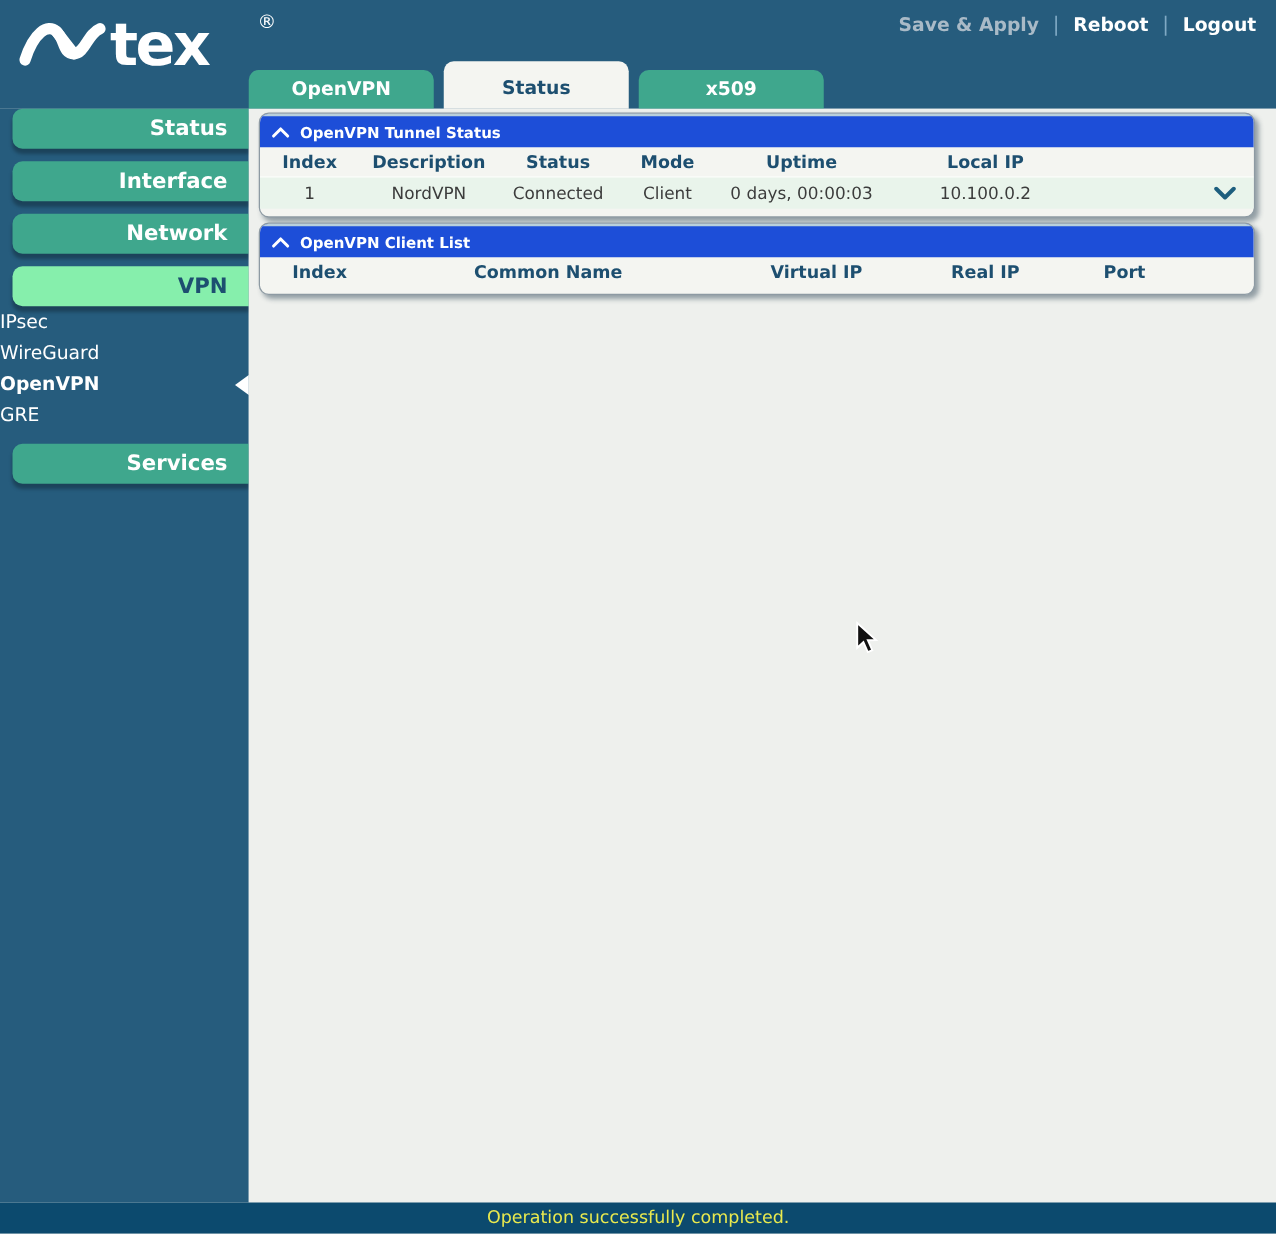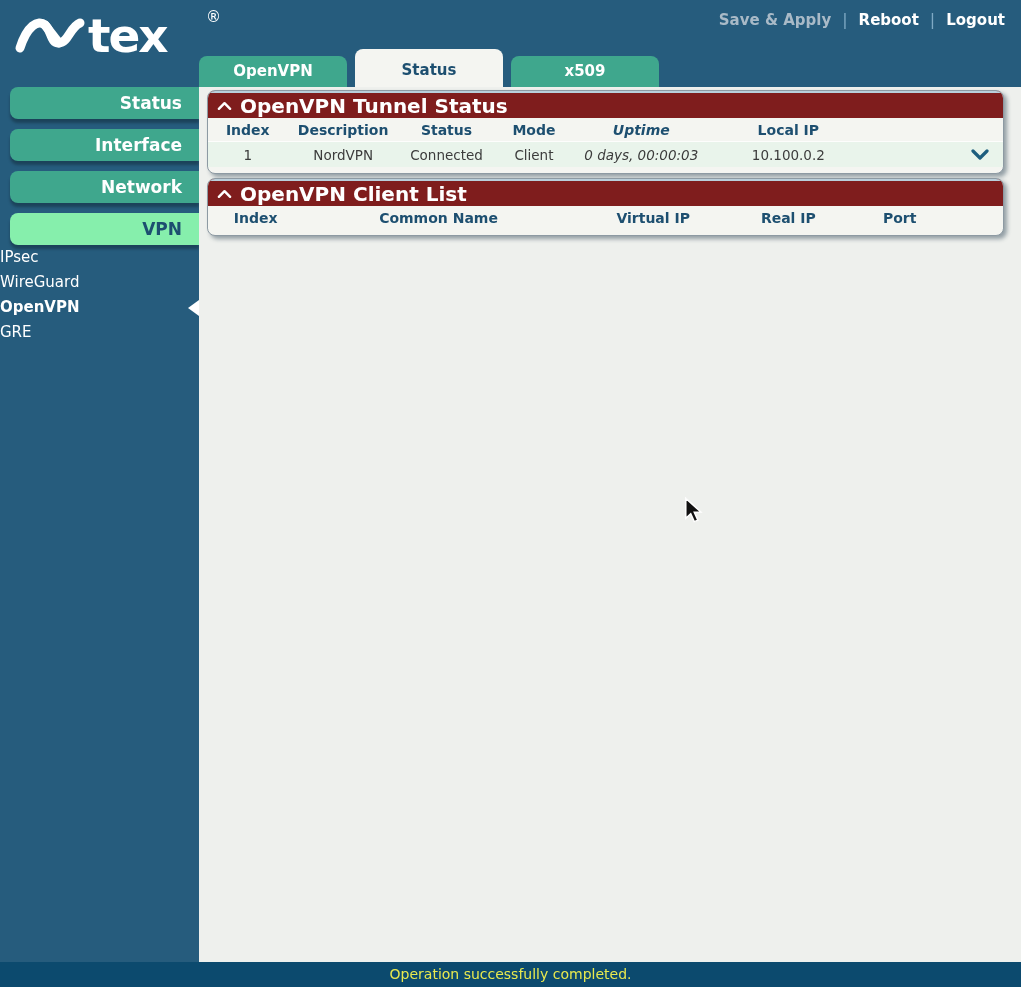--- a/index.html
+++ b/index.html
@@ -75,34 +75,34 @@
   .panel {
     position:absolute; left:8px; width:797px;
     background:#F4F5F1;
     border:1px solid #8D9AA3; border-radius:8px;
     box-shadow:3px 3px 4px rgba(35,60,78,0.45);
     overflow:hidden;
   }
   .panel-tunnel { top:3px; }
   .panel-clients { top:91px; }
   .panel-head {
-    background:#7f1d1d; border-top:2px solid #B9CFDB;
-    color:#fff; font-weight:bold; font-size:20px;
+    background:#1d4ed8; border-top:2px solid #B9CFDB;
+    color:#fff; font-weight:bold; font-size:12px;
     height:27px; display:flex; align-items:center; padding-left:9px;
     cursor:pointer;
   }
   .panel-head .chev { margin-right:8px; display:flex; align-items:center; }
   .thead { display:flex; height:23px; align-items:center;
     font-weight:bold; font-size:14px; color:#1D4F70; background:#F4F5F1; }
   .trow  { display:flex; height:26px; align-items:center;
     font-size:13.5px; color:#3C3C3C; background:#E9F4EB; border-top:1px solid #FDFDFC; }
   .cell { text-align:center; }
   
   .t-c1{width:10%;} .t-c2{width:14%;} .t-c3{width:12%;} .t-c4{width:10%;}
-  .t-c5{width:17%;font-style:italic;} .t-c6{width:20%;} .t-c7{width:17%; display:flex; justify-content:flex-end; padding-right:14px;}
+  .t-c5{width:17%;} .t-c6{width:20%;} .t-c7{width:17%; display:flex; justify-content:flex-end; padding-right:14px;}
   
   .c-c1{width:12%;} .c-c2{width:34%;} .c-c3{width:20%;} .c-c4{width:14%;} .c-c5{width:14%;}
   .panel-footpad { height:6px; }
   .row-expand { cursor:pointer; display:flex; align-items:center; }
   
   .status-bar {
     position:absolute; bottom:0; left:0; width:1021px; height:25px;
     background:#0c4a6e; color:#E9E94E;
     font-size:14px; text-align:center; line-height:25px;
   }
@@ -143,20 +143,21 @@
   <div class="vpn-sub">
     <div class="sub-item">IPsec</div>
     <div class="sub-item">WireGuard</div>
     <div class="sub-item selected">
       <span>OpenVPN</span>
       <span class="sub-arrow"></span>
     </div>
     <div class="sub-item">GRE</div>
   </div>
 
+  <div class="nav-btn nav-services">Services</div>
 </div>
 
 <div class="main">
 
   <div class="panel panel-tunnel">
     <div class="panel-head">
       <span class="chev">
         <svg width="15" height="10" viewBox="0 0 16 10">
             <path d="M2 8 L8 2 L14 8" stroke="#FFFFFF" stroke-width="2.6" fill="none" stroke-linecap="round" stroke-linejoin="round"></path>
           </svg>

